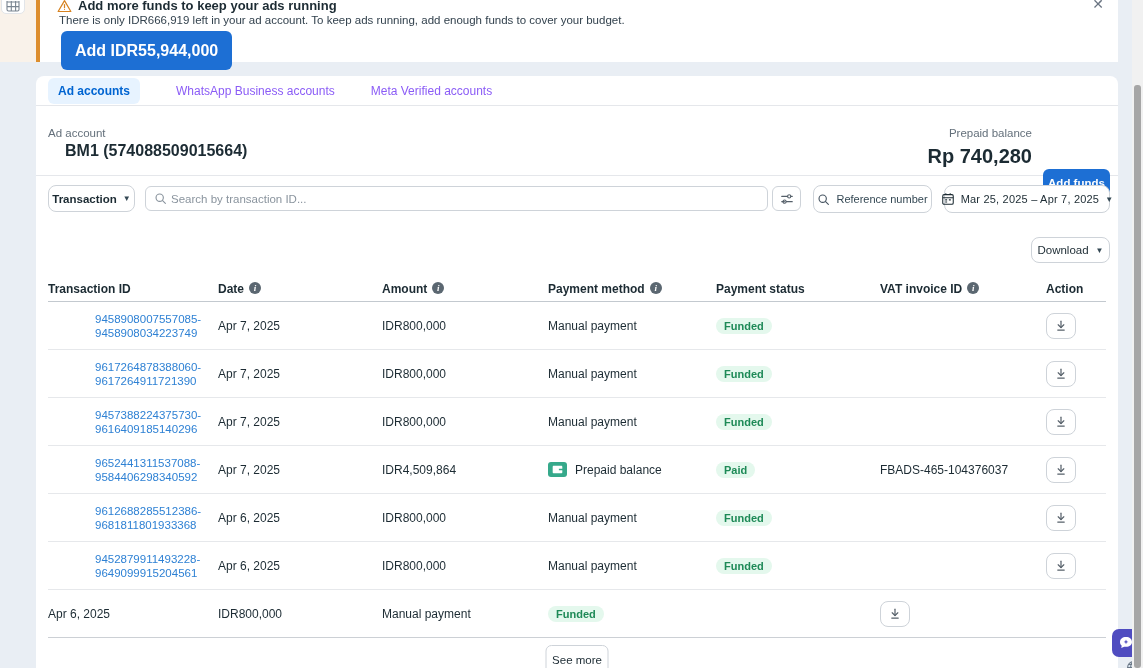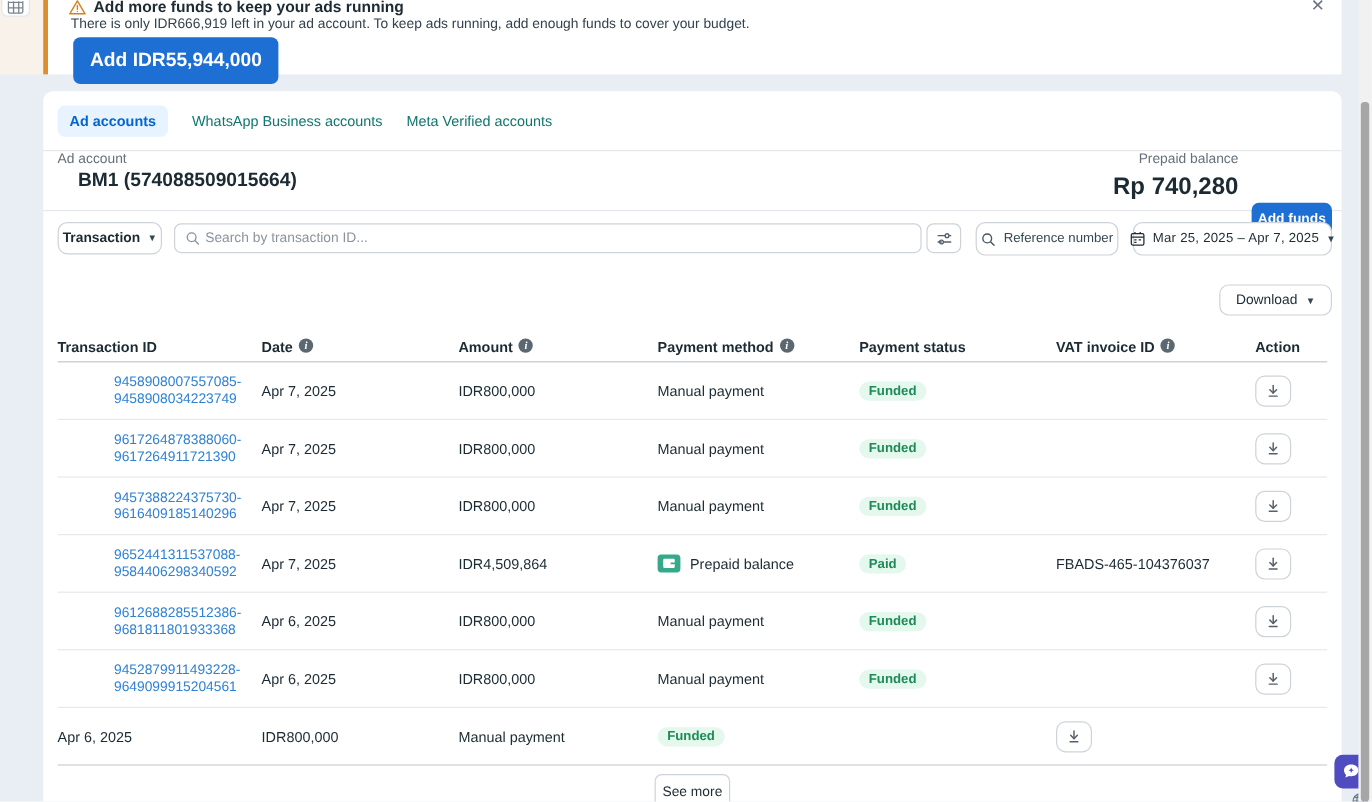--- a/index.html
+++ b/index.html
@@ -33,24 +33,24 @@
     font-weight:bold; font-size:16px; font-family:inherit; cursor:pointer;
   }
   .banner-close { position:absolute; right:14px; top:-4px; font-size:14px; color:#6a7482; cursor:pointer; }
 
   
   .main-card {
     left:36px; top:76px; width:1082px; height:600px; background:#fff;
     border-radius:8px 8px 0 0;
   }
   .tabs-row {
-    position:absolute; left:0; top:0; width:100%; height:50px;
+    position:absolute; left:0; top:0; width:100%; height:30px;
     border-bottom:1px solid #e5e7eb; display:flex; align-items:center; padding-left:12px;
   }
-  .tab { font-size:12px; color:#0f766e; cursor:pointer; margin-left:20px; white-space:nowrap; }
+  .tab { font-size:12px; color:#8b5cf6; cursor:pointer; margin-left:36px; white-space:nowrap; }
   .tab.active {
     margin-left:0; background:var(--tab-bg,#e7f3ff); color:var(--tab-blue,#0064d1);
     font-weight:bold; padding:6px 10px; border-radius:6px;
   }
 
   .account-row { position:absolute; left:0; top:38px; width:100%; height:62px; border-bottom:1px solid #e5e7eb; }
   .account-label { position:absolute; left:12px; top:13px; font-size:11.5px; color:#64707b; }
   .account-name { position:absolute; left:12px; top:28px; font-size:16px; font-weight:bold; color:#1c2b33;margin-left:17px; }
   .balance-box { position:absolute; right:86px; top:13px; text-align:right; }
   .balance-label { font-size:11.5px; color:#64707b; }
@@ -75,21 +75,21 @@
   }
   .search-wrap input {
     border:none; outline:none; flex:1; font-size:11.5px; font-family:inherit; color:#1c2b33; background:transparent;
   }
   .search-wrap input::placeholder { color:#8a949e; }
   .sliders-btn { left:736px; top:1px; width:29px; height:25px; border-radius:6px; }
   .reference-btn { left:777px; top:0; width:119px; height:28px; font-size:11px; color:#344854; }
   .date-btn { left:908px; top:0; width:166px; height:28px; font-size:11px; color:#1c2b33; letter-spacing:.2px; }
 
   .download-btn {
-    position:absolute; right:8px; top:161px; width:94px; height:26px;
+    position:absolute; right:8px; top:161px; width:79px; height:26px;
     display:flex; align-items:center; justify-content:center; gap:7px;
     border:1px solid #ced3d9; border-radius:8px; background:#fff; font-size:11.5px; color:#1c2b33;
     font-family:inherit; cursor:pointer;
   }
 
   
   .tgrid { display:grid; grid-template-columns:170px 164px 166px 168px 164px 166px 1fr; align-items:center; }
   .thead {
     position:absolute; left:12px; right:12px; top:201px; height:25px;
     border-bottom:1px solid #c3c9cf; font-weight:bold; font-size:12px; color:#1c2b33;

